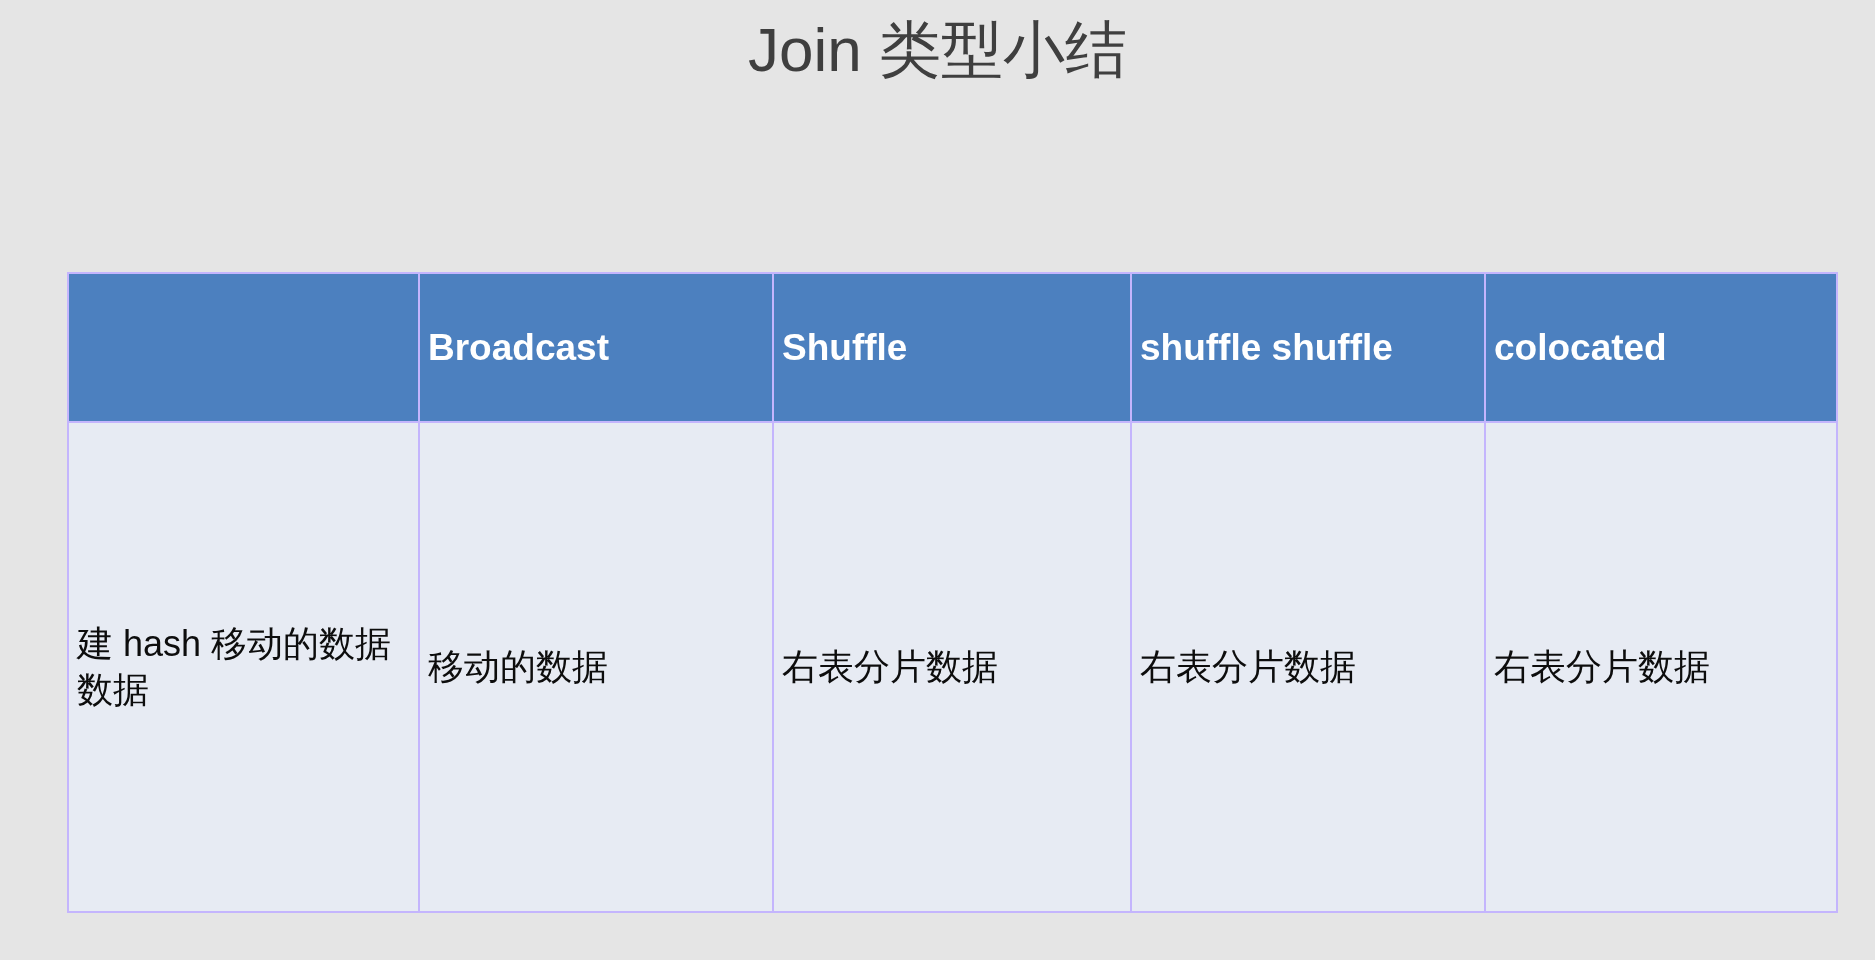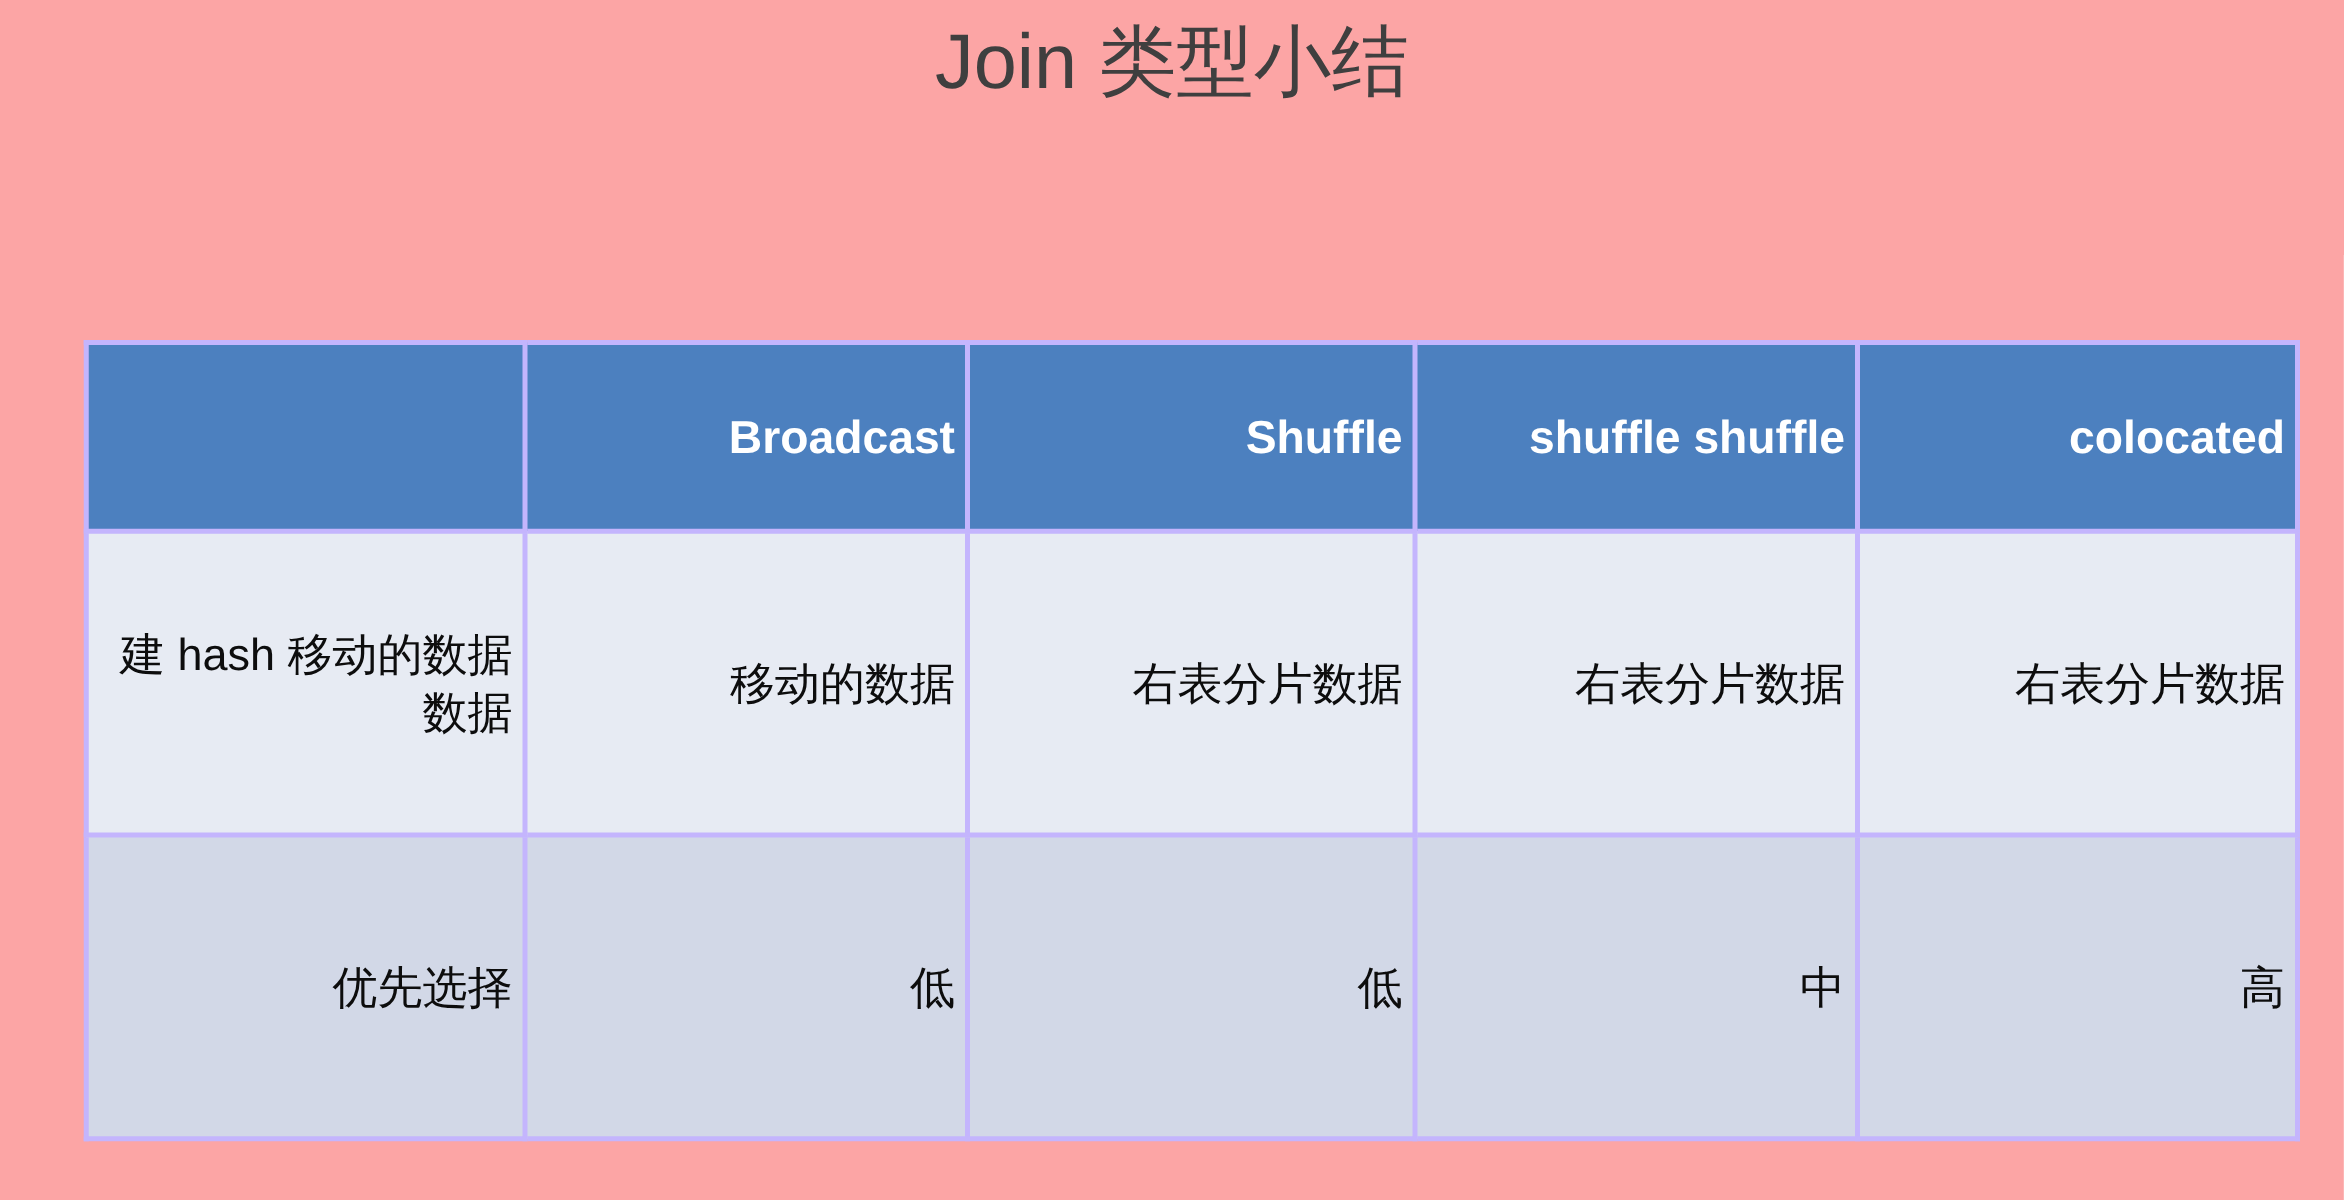--- a/index.html
+++ b/index.html
@@ -10,21 +10,21 @@
     width: 1875px;
     height: 960px;
     background: #FFFFFF;
     font-family: "Liberation Sans", "DejaVu Sans", sans-serif;
     overflow: hidden;
   }
   .slide {
     position: relative;
     width: 1875px;
     height: 960px;
-    background: #fca5a5;
+    background: #e5e5e5;
   }
   .slide-title {
     position: absolute;
     left: 0;
     top: 2px;
     width: 1875px;
     text-align: center;
     font-size: 62px;
     line-height: 96px;
     font-weight: 400;
@@ -47,23 +47,23 @@
   }
   table.join-table col.c0 { width: 351px; }
   table.join-table col.c1 { width: 354px; }
   table.join-table col.c2 { width: 358px; }
   table.join-table col.c3 { width: 354px; }
   table.join-table col.c4 { width: 352px; }
 
   table.join-table th,
   table.join-table td {
     padding: 0 8px;
-    text-align: right;
+    text-align: left;
     vertical-align: middle;
-    border: 4px solid #c4b5fd;
+    border: 2px solid #c4b5fd;
   }
   thead th {
     background: #4C80BF;
     color: #FFFFFF;
     font-weight: bold;
     font-size: 37px;
     line-height: 44px;
     height: 147px;
   }
   thead th.corner {
@@ -141,45 +141,18 @@
               <span>右表分片数据</span>
             </span>
           </td>
           <td>
             <span class="cell-lines">
               <span>右表分片数据</span>
             </span>
           </td>
         </tr>
 
-        <tr class="row-odd r3">
-          <td>
-            <span class="cell-lines">
-              <span>优先选择</span>
-            </span>
-          </td>
-          <td>
-            <span class="cell-lines">
-              <span>低</span>
-            </span>
-          </td>
-          <td>
-            <span class="cell-lines">
-              <span>低</span>
-            </span>
-          </td>
-          <td>
-            <span class="cell-lines">
-              <span>中</span>
-            </span>
-          </td>
-          <td>
-            <span class="cell-lines">
-              <span>高</span>
-            </span>
-          </td>
-        </tr>
 
       </tbody>
     </table>
   </div>
 
 </div>
 
 </body></html>

